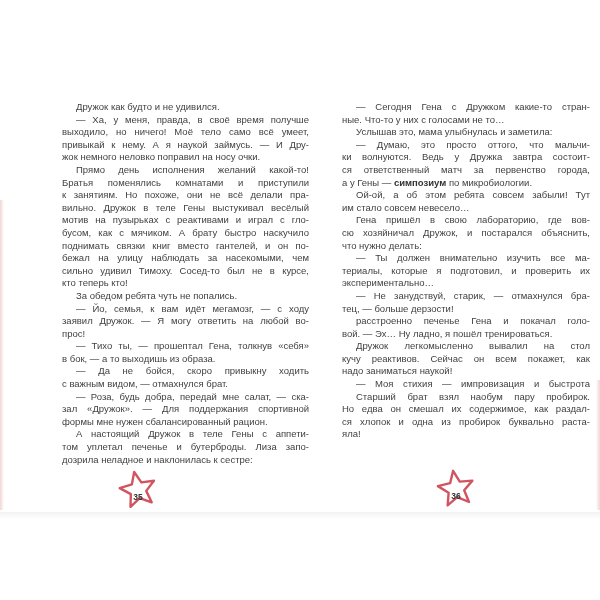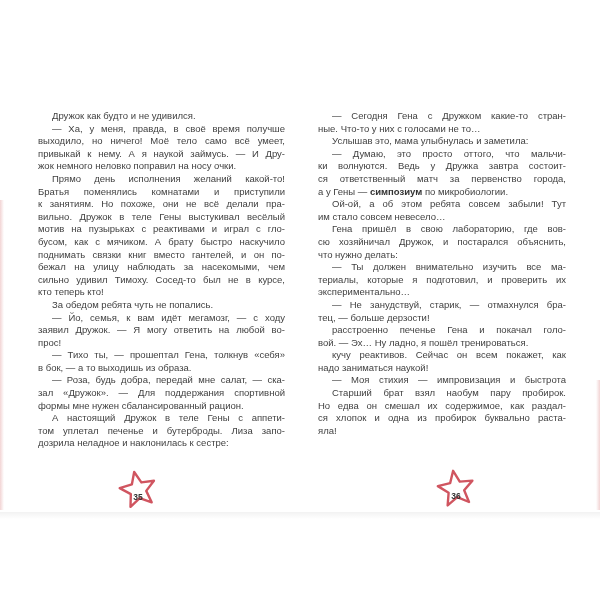--- a/index.html
+++ b/index.html
@@ -23,21 +23,22 @@
   .edge-right {
     position: absolute; right: 0; top: 380px; width: 4px; height: 130px;
     background: linear-gradient(to left, rgba(226,160,160,.45), rgba(226,160,160,0));
   }
   .edge-bottom {
     position: absolute; left: 0; top: 512px; width: 600px; height: 7px;
     background: linear-gradient(to bottom, rgba(0,0,0,.05), rgba(0,0,0,0));
   }
   .page {
     position: absolute;
-    top: 110px;
+    top: 101px;
+    margin-left: 24px;
   }
   .page-left  { left: 38px;  width: 247px; }
   .page-right { left: 318px; width: 248px; }
   .para { margin: 0; }
   .line {
     font-size: 9.5px;
     line-height: 12.6px;
     color: #3f3f3f;
     text-align: justify;
     text-align-last: justify;
@@ -112,20 +113,24 @@
       <div class="para">
         <div class="line"><span>— Йо, семья, к вам идёт мегамозг, — с ходу</span></div>
         <div class="line"><span>заявил Дружок. — Я могу ответить на любой во-</span></div>
         <div class="line last"><span>прос!</span></div>
       </div>
       <div class="para">
         <div class="line"><span>— Тихо ты, — прошептал Гена, толкнув «себя»</span></div>
         <div class="line last"><span>в бок, — а то выходишь из образа.</span></div>
       </div>
       <div class="para">
+        <div class="line"><span>— Да не бойся, скоро привыкну ходить</span></div>
+        <div class="line last"><span>с важным видом, — отмахнулся брат.</span></div>
+      </div>
+      <div class="para">
         <div class="line"><span>— Роза, будь добра, передай мне салат, — ска-</span></div>
         <div class="line"><span>зал «Дружок». — Для поддержания спортивной</span></div>
         <div class="line last"><span>формы мне нужен сбалансированный рацион.</span></div>
       </div>
       <div class="para">
         <div class="line"><span>А настоящий Дружок в теле Гены с аппети-</span></div>
         <div class="line"><span>том уплетал печенье и бутерброды. Лиза запо-</span></div>
         <div class="line last"><span>дозрила неладное и наклонилась к сестре:</span></div>
       </div>
     </div>
@@ -160,20 +165,21 @@
       </div>
       <div class="para">
         <div class="line"><span>— Не занудствуй, старик, — отмахнулся бра-</span></div>
         <div class="line last"><span>тец, — больше дерзости!</span></div>
       </div>
       <div class="para">
         <div class="line"><span>расстроенно печенье Гена и покачал голо-</span></div>
         <div class="line last"><span>вой. — Эх… Ну ладно, я пошёл тренироваться.</span></div>
       </div>
       <div class="para">
+        <div class="line"><span>Дружок легкомысленно вывалил на стол</span></div>
         <div class="line"><span>кучу реактивов. Сейчас он всем покажет, как</span></div>
         <div class="line last"><span>надо заниматься наукой!</span></div>
       </div>
       <div class="para">
         <div class="line"><span>— Моя стихия — импровизация и быстрота</span></div>
       </div>
       <div class="para">
         <div class="line"><span>Старший брат взял наобум пару пробирок.</span></div>
         <div class="line"><span>Но едва он смешал их содержимое, как раздал-</span></div>
         <div class="line"><span>ся хлопок и одна из пробирок буквально раста-</span></div>

